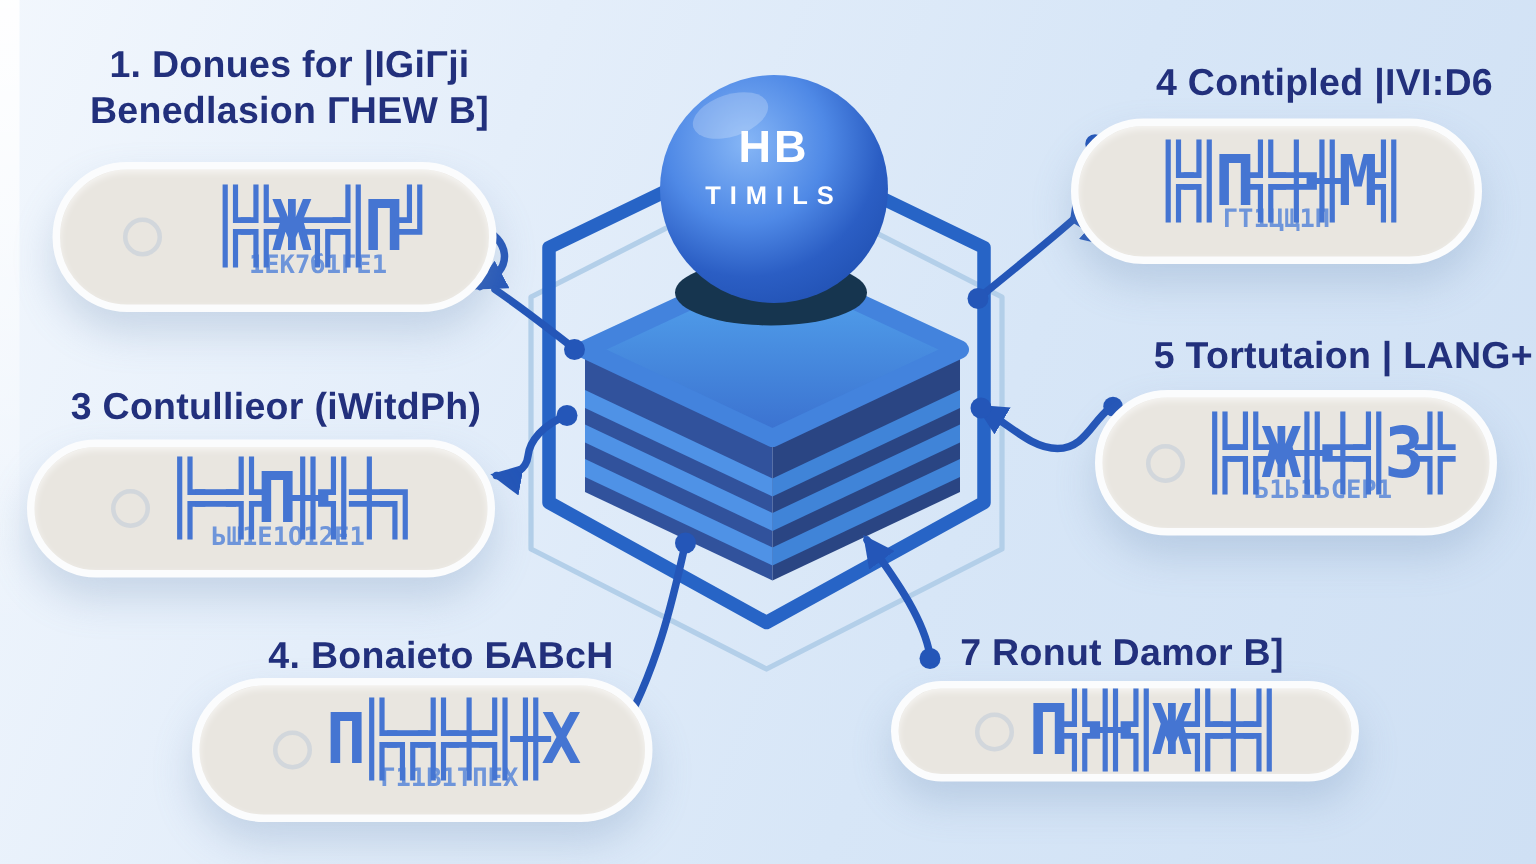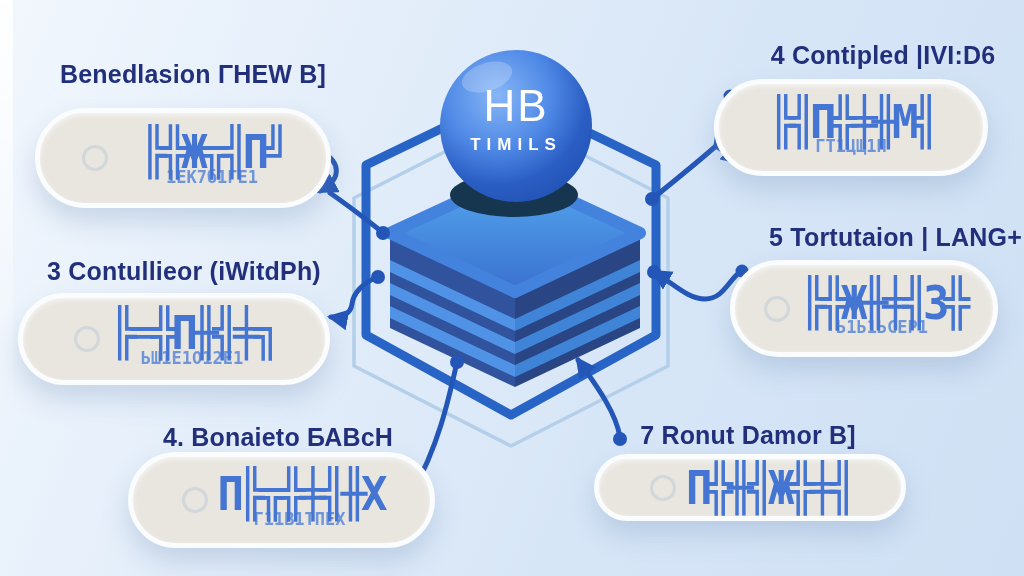--- a/index.html
+++ b/index.html
@@ -30,21 +30,21 @@
     color:#4575d2;font-size:44px;letter-spacing:-6px;transform:scaleY(1.06);
   }
   .gl .sub{
     display:block;font-family:"DejaVu Sans Mono",monospace;font-weight:bold;
     color:#6e95da;font-size:17px;letter-spacing:0;margin-top:-4px;
   }
   .sphere-label{
     position:absolute;left:516px;top:84px;transform:translateX(-50%);
     text-align:center;color:#fff;pointer-events:none;
   }
-  .sphere-label .t1{font-size:44px;font-weight:normal;letter-spacing:2px;line-height:1;}
+  .sphere-label .t1{font-size:30px;font-weight:bold;letter-spacing:2px;line-height:1;}
   .sphere-label .t2{font-size:17px;font-weight:bold;letter-spacing:6px;margin-top:7px;}
 </style>
 </head>
 <body>
 
 <div class="stage">
 
   <div class="left-strip"></div>
 
   <svg class="art" width="1024" height="576" viewBox="0 0 1024 576">
@@ -126,41 +126,41 @@
       </g>
     </g>
   </svg>
 
   <div class="sphere-label">
     <div class="t1">HB</div>
     <div class="t2">TIMILS</div>
   </div>
 
   <div class="heading wrap2" style="left:28px;top:28px;width:330px;">
-    <br>
+    <span>1. Donues for |ΙGiΓji</span><br>
     <span>Benedlasion ΓHEW B]</span>
   </div>
   <div class="bubble" style="left:35px;top:108px;width:296px;height:100px;gap:32px;">
     <span class="seal"></span>
     <span class="gl">
       <span class="main">╠╬Ж╦╣П╝</span>
       <span class="sub">1ЕК7б1ΓЕ1</span>
     </span>
   </div>
 
   <div class="heading" style="left:19px;top:256px;width:330px;">3 Contullieor (iWitdPh)</div>
   <div class="bubble" style="left:18px;top:293px;width:312px;height:92px;">
     <span class="seal"></span>
     <span class="gl">
       <span class="main">╠═╬П╫╣╪╗</span>
       <span class="sub">ЬШ1Е1О12Е1</span>
     </span>
   </div>
 
-  <div class="heading" style="left:123px;top:422px;width:310px;">4. Bonaieto БАВсН</div>
+  <div class="heading" style="left:139px;top:422px;width:310px;">4. Bonaieto БАВсН</div>
   <div class="bubble" style="left:128px;top:452px;width:307px;height:96px;">
     <span class="seal"></span>
     <span class="gl">
       <span class="main">П╠╦╬╪╣╫Х</span>
       <span class="sub">Г11В1ТПЕХ</span>
     </span>
   </div>
 
   <div class="heading" style="left:728px;top:40px;width:310px;">4 Contipled |IVI:D6</div>
   <div class="bubble" style="left:714px;top:79px;width:274px;height:97px;">

